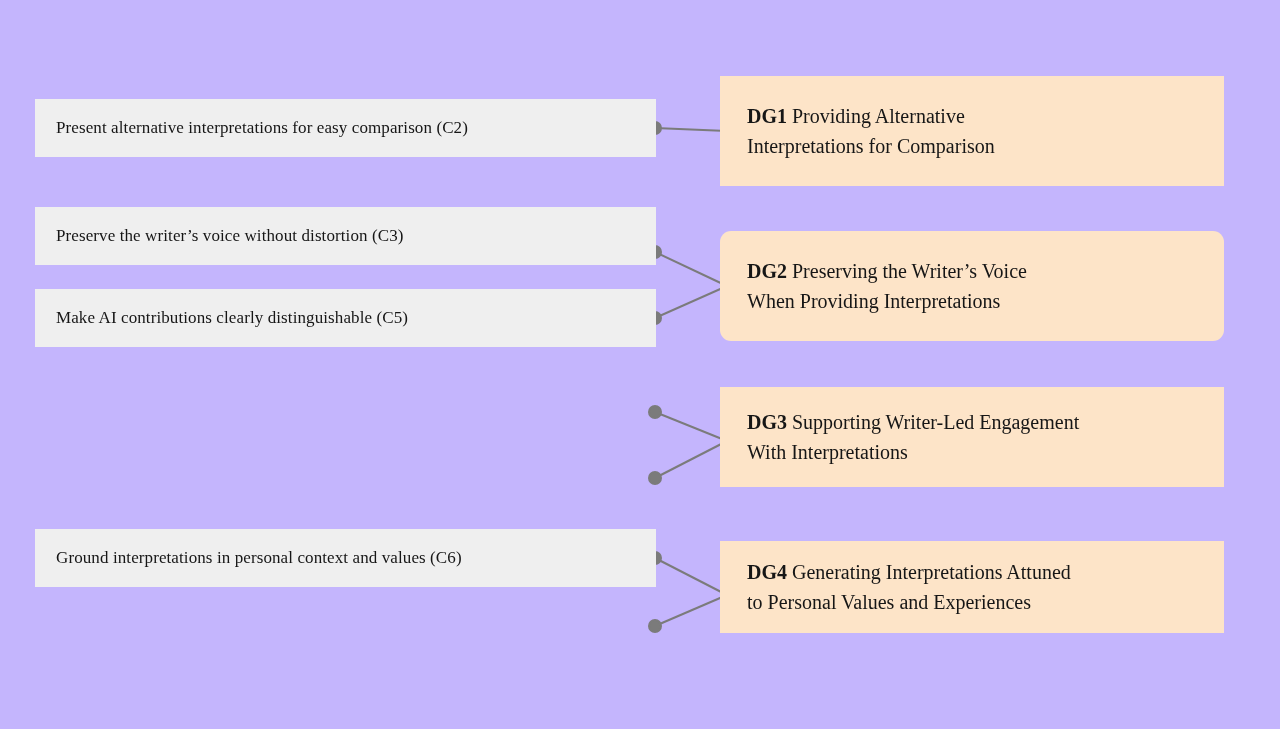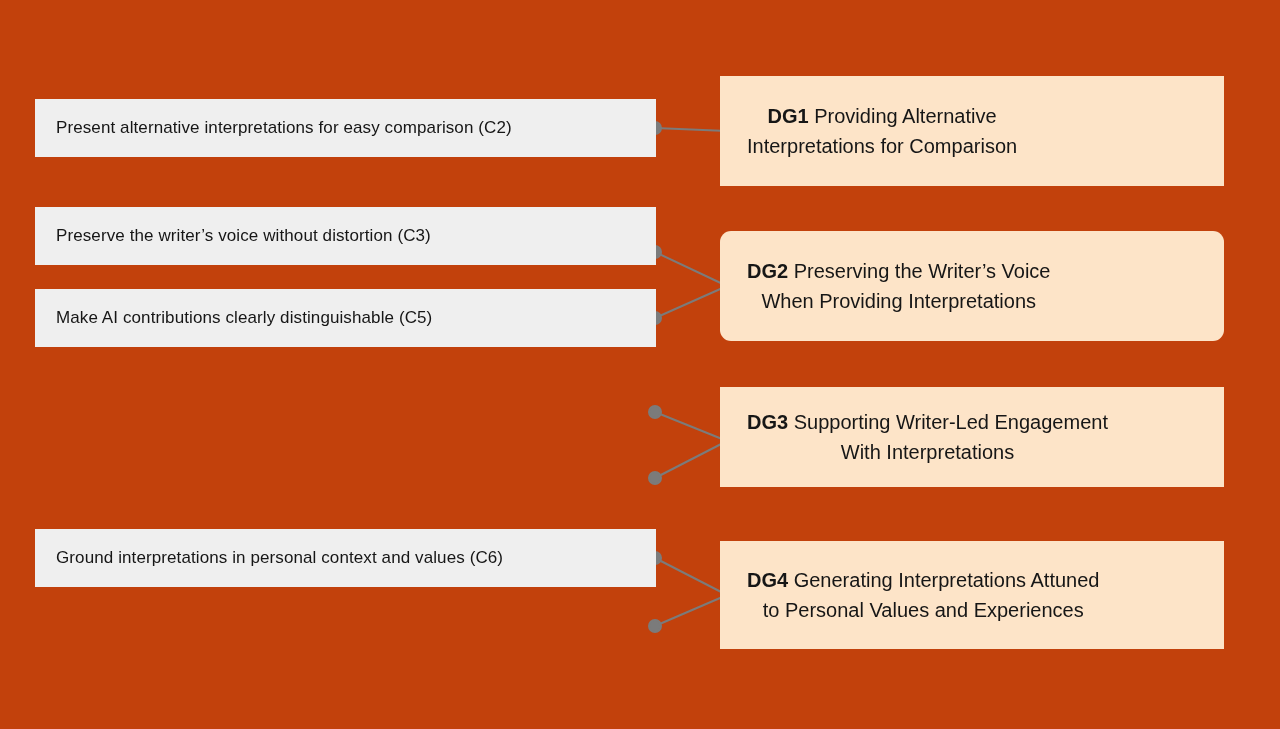--- a/index.html
+++ b/index.html
@@ -4,25 +4,24 @@
 <style>
   html, body {
     margin: 0;
     padding: 0;
     background: #ffffff;
   }
   .canvas {
     position: relative;
     width: 1280px;
     height: 729px;
-    background: #c2410c;
-    font-family: Liberation Sans, sans-serif;
+    background: #c4b5fd;
+    font-family: Liberation Serif, serif;
     color: #161616;
     overflow: hidden;
-    text-align: center;
   }
   .connector-layer {
     position: absolute;
     inset: 0;
     width: 1280px;
     height: 729px;
     pointer-events: none;
   }
   .criterion {
     position: absolute;
@@ -56,21 +55,21 @@
   .c-c2 { top: 99px; }
   .c-c3 { top: 207px; }
   .c-c5 { top: 289px; }
   .c-c1 { top: 383px; }
   .c-c4 { top: 449px; }
   .c-c6 { top: 529px; }
   .c-c7 { top: 597px; }
   .g-dg1 { top: 76px;  height: 110px; }
   .g-dg2 { top: 231px; height: 110px; border-radius: 11px; }
   .g-dg3 { top: 387px; height: 100px; }
-  .g-dg4 { top: 541px; height: 108px; }
+  .g-dg4 { top: 541px; height: 92px; }
 </style>
 </head>
 <body>
 
 <div class="canvas">
 
   <svg class="connector-layer" viewBox="0 0 1280 729">
     <g stroke="#7B7B7B" stroke-width="2" fill="#7B7B7B">
 
       <line x1="655" y1="128" x2="727" y2="131"></line>

